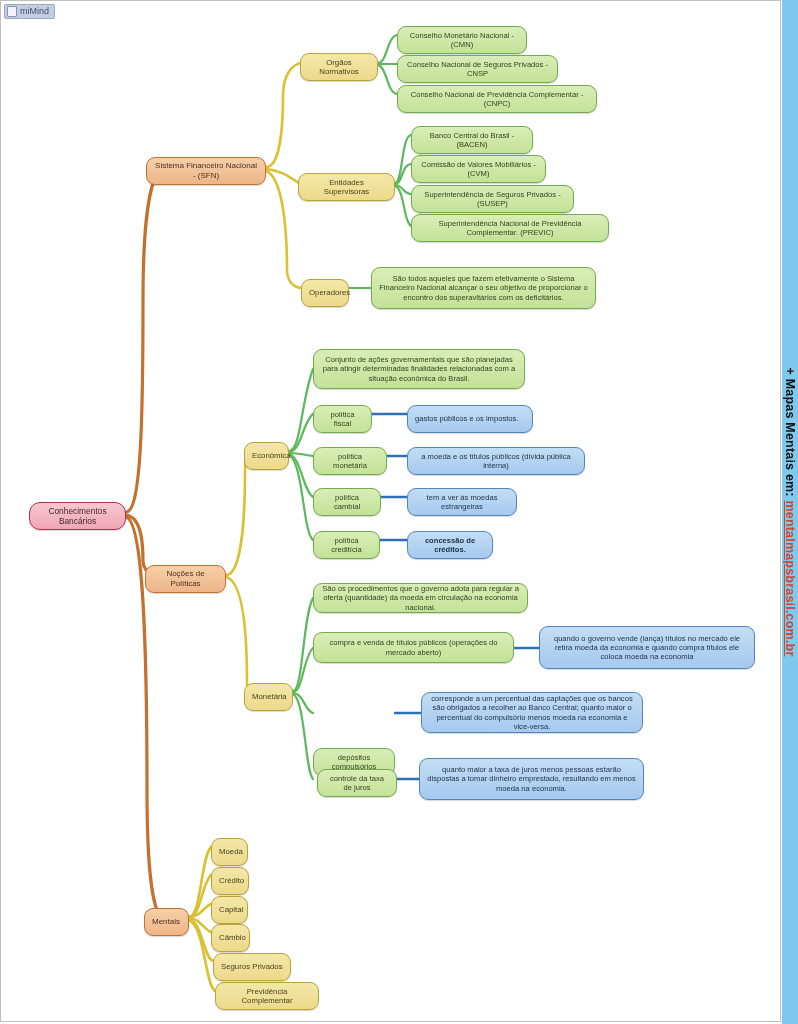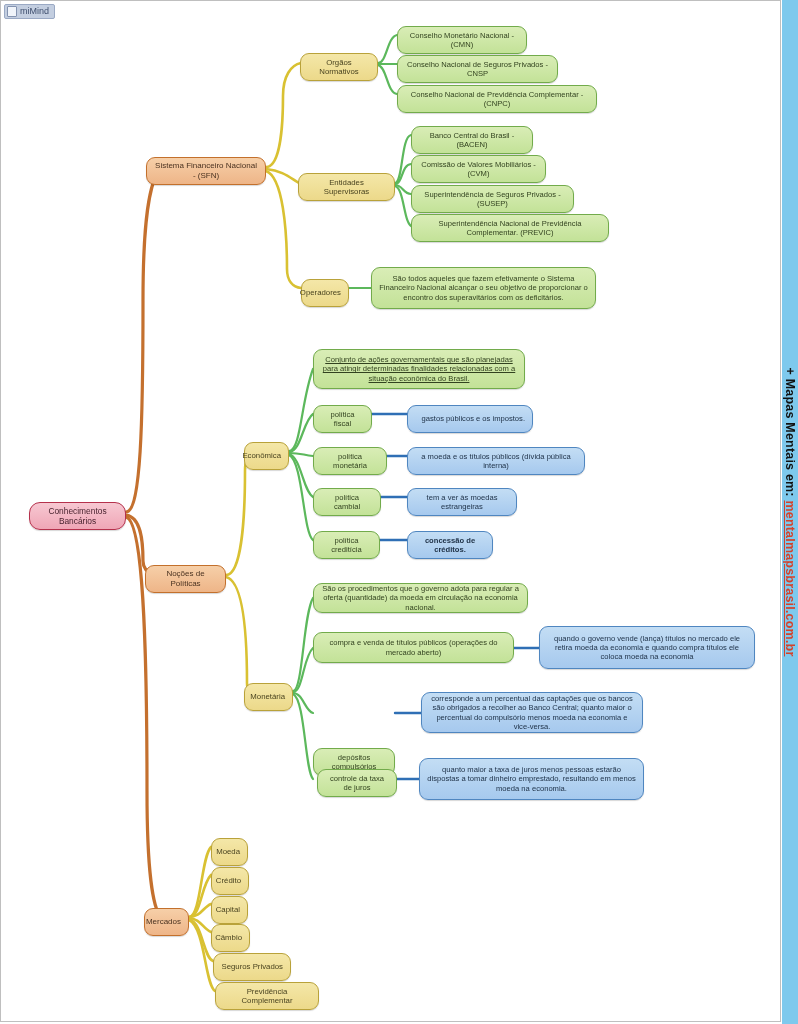--- a/index.html
+++ b/index.html
@@ -47,21 +47,21 @@
   #badge .btext{font-size:9px;font-weight:normal;color:#3f4f6e;line-height:13px;}
 
   
   svg#links{position:absolute;left:0;top:0;width:781px;height:1022px;pointer-events:none;}
 
   
   .node{
     position:absolute;
     box-sizing:border-box;
     border-radius:9px;
-    display:flex;align-items:center;justify-content:flex-end;
+    display:flex;align-items:center;justify-content:flex-start;
     text-align:center;
     line-height:1.22;
     padding:13px 7px;
     font-size:7.6px;
     color:#35302a;
     background:#fff;
     border:1px solid #999;
     box-shadow:0 1px 1px rgba(0,0,0,.16);
   }
   .node.root{
@@ -195,21 +195,21 @@
       <span>São todos aqueles que fazem efetivamente o Sistema Financeiro Nacional alcançar o seu objetivo de proporcionar o encontro dos superavitários com os deficitários.</span>
     </div>
 
     <div class="node l1" style="left:144px;top:564px;width:81px;height:20px;">
       <span>Noções de Políticas</span>
     </div>
 
     <div class="node l2" style="left:243px;top:441px;width:45px;height:19px;">
       <span>Econômica</span>
     </div>
-    <div class="node l3" style="left:312px;top:348px;width:212px;height:40px;text-decoration:underline;">
+    <div class="node l3" style="left:312px;top:348px;width:212px;height:40px;">
       <span>Conjunto de ações governamentais que são planejadas para atingir determinadas finalidades relacionadas com a situação econômica do Brasil.</span>
     </div>
 
     <div class="node l3" style="left:312px;top:404px;width:59px;height:18px;">
       <span>política fiscal</span>
     </div>
     <div class="node l4" style="left:406px;top:404px;width:126px;height:18px;">
       <span>gastos públicos e os impostos.</span>
     </div>
 
@@ -256,21 +256,21 @@
     </div>
 
     <div class="node l3" style="left:316px;top:768px;width:80px;height:20px;">
       <span>controle da taxa de juros</span>
     </div>
     <div class="node l4" style="left:418px;top:757px;width:225px;height:42px;">
       <span>quanto maior a taxa de juros menos pessoas estarão dispostas a tomar dinheiro emprestado, resultando em menos moeda na economia.</span>
     </div>
 
     <div class="node l1" style="left:143px;top:907px;width:45px;height:19px;">
-      <span>Mercados</span>
+      <span>Mentais</span>
     </div>
 
     <div class="node l2" style="left:210px;top:837px;width:37px;height:18px;">
       <span>Moeda</span>
     </div>
     <div class="node l2" style="left:210px;top:866px;width:38px;height:18px;">
       <span>Crédito</span>
     </div>
     <div class="node l2" style="left:210px;top:895px;width:37px;height:18px;">
       <span>Capital</span>

